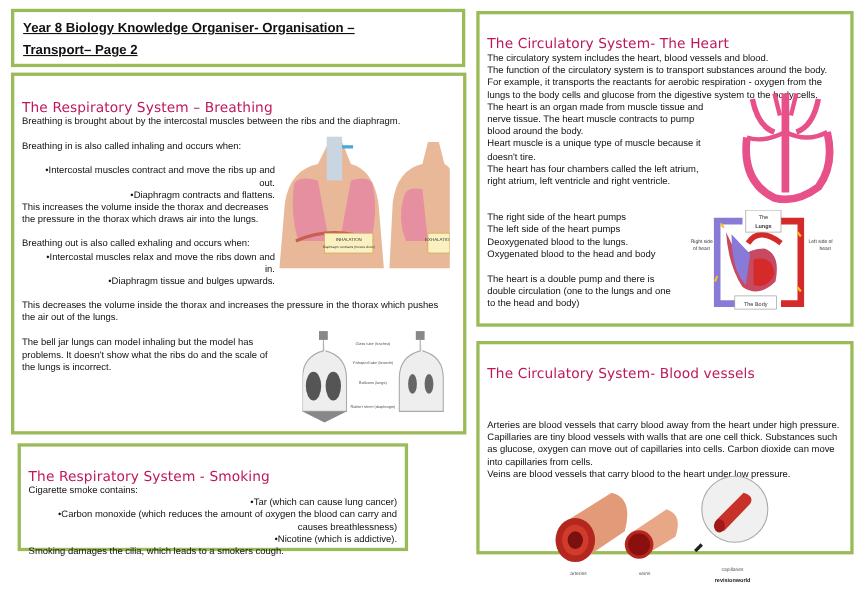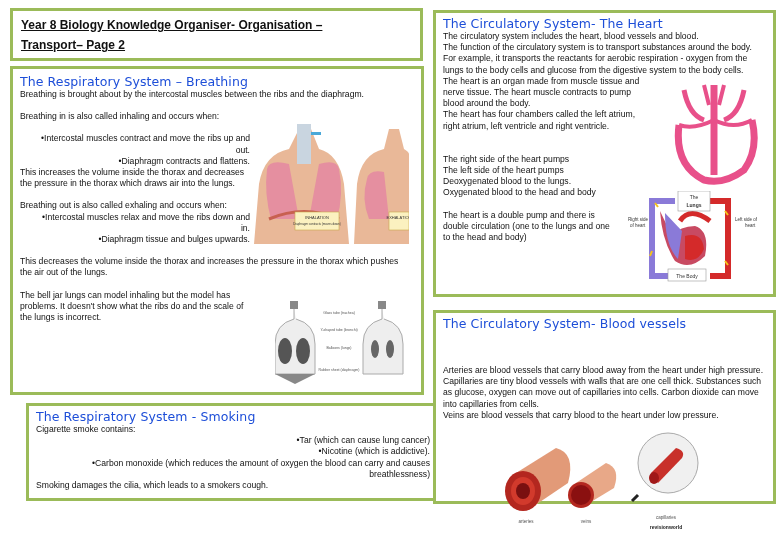--- a/index.html
+++ b/index.html
@@ -1,19 +1,19 @@
 <!DOCTYPE html>
 <html><head>
 <meta charset="utf-8">
 <style>
   html,body{margin:0;padding:0;background:#fff;}
   body{width:780px;height:540px;position:relative;overflow:hidden;font-family:"Liberation Sans",sans-serif;color:#111;}
   .box{position:absolute;border:3px solid #9bbb59;background:#fff;box-sizing:border-box;}
   .h1{font-weight:bold;text-decoration:underline;font-size:12px;line-height:20px;}
-  .sec-title{font-family:"DejaVu Sans",sans-serif;font-size:12.5px;line-height:15px;color:#1d4ed8;letter-spacing:0.1px;}
+  .sec-title{font-family:"DejaVu Sans",sans-serif;font-size:12.5px;line-height:15px;color:#be185d;letter-spacing:0.1px;margin-top:16px;}
   .txt{font-size:8.6px;line-height:11.2px;}
   .txt p{margin:0;}
   .bl{padding-left:18px;text-indent:-18px;text-align:right;}
   .bl span.b{display:inline-block;width:18px;text-indent:0;}
   .gap{height:11px;}
   .abs{position:absolute;}
 </style>
 </head>
 <body>
 
@@ -72,38 +72,39 @@
     <path d="M107 10 L107 20 Q88 25 88 45 L88 75 L128 75 L128 45 Q128 25 109 20" fill="#eee" stroke="#aaa"></path>
     <ellipse cx="100" cy="50" rx="4" ry="9" fill="#666"></ellipse>
     <ellipse cx="115" cy="50" rx="4" ry="9" fill="#666"></ellipse>
     <text x="64" y="15" font-size="3.5" text-anchor="middle" fill="#555">Glass tube (trachea)</text>
     <text x="64" y="32" font-size="3.5" text-anchor="middle" fill="#555">Y-shaped tube (bronchi)</text>
     <text x="64" y="50" font-size="3.5" text-anchor="middle" fill="#555">Balloons (lungs)</text>
     <text x="64" y="72" font-size="3.5" text-anchor="middle" fill="#555">Rubber sheet (diaphragm)</text>
   </svg>
 </div>
 
-<div class="box" style="left:26px;top:403px;width:414px;height:98px;padding:3px 7px;">
+<div class="box" style="left:16px;top:403px;width:355px;height:98px;padding:3px 7px;">
   <div class="sec-title">The Respiratory System - Smoking</div>
   <div class="txt">
     <p>Cigarette smoke contains:</p>
     <p class="bl"><span class="b">•</span><span>Tar (which can cause lung cancer)</span></p>
+    <p class="bl"><span class="b">•</span><span>Carbon monoxide (which reduces the amount of oxygen the blood can carry and causes breathlessness)</span></p>
     <p class="bl"><span class="b">•</span><span>Nicotine (which is addictive).</span></p>
-    <p class="bl"><span class="b">•</span><span>Carbon monoxide (which reduces the amount of oxygen the blood can carry and causes breathlessness)</span></p>
     <p>Smoking damages the cilia, which leads to a smokers cough.</p>
   </div>
 </div>
 
 <div class="box" style="left:433px;top:10px;width:343px;height:287px;padding:3px 7px;">
   <div class="sec-title">The Circulatory System- The Heart</div>
   <div class="txt">
     <p>The circulatory system includes the heart, blood  vessels and blood.</p>
     <p style="width:322px;">The function of the circulatory system is to transport substances around the body.  For example, it transports the reactants for aerobic respiration -  oxygen from the lungs to the body cells and glucose from the digestive system to the body cells.</p>
     <div style="width:210px;">
       <p>The heart is an organ made from muscle tissue and nerve tissue.  The heart muscle contracts to pump blood around the body.</p>
+      <p>Heart muscle is a unique type of muscle because it doesn't tire.</p>
       <p>The heart has four chambers called the left atrium, right atrium, left ventricle and right ventricle.</p>
     </div>
     <div style="height:22px;"></div>
     <div style="width:170px;">
       <p>The right side of the heart pumps</p>
       <p>The left side of the heart pumps</p>
       <p>Deoxygenated blood to the lungs.</p>
       <p>Oxygenated blood to the head and body</p>
       <div class="gap"></div>
       <p>The heart is a double pump and there is double circulation (one to the lungs and one to the head and body)</p>

